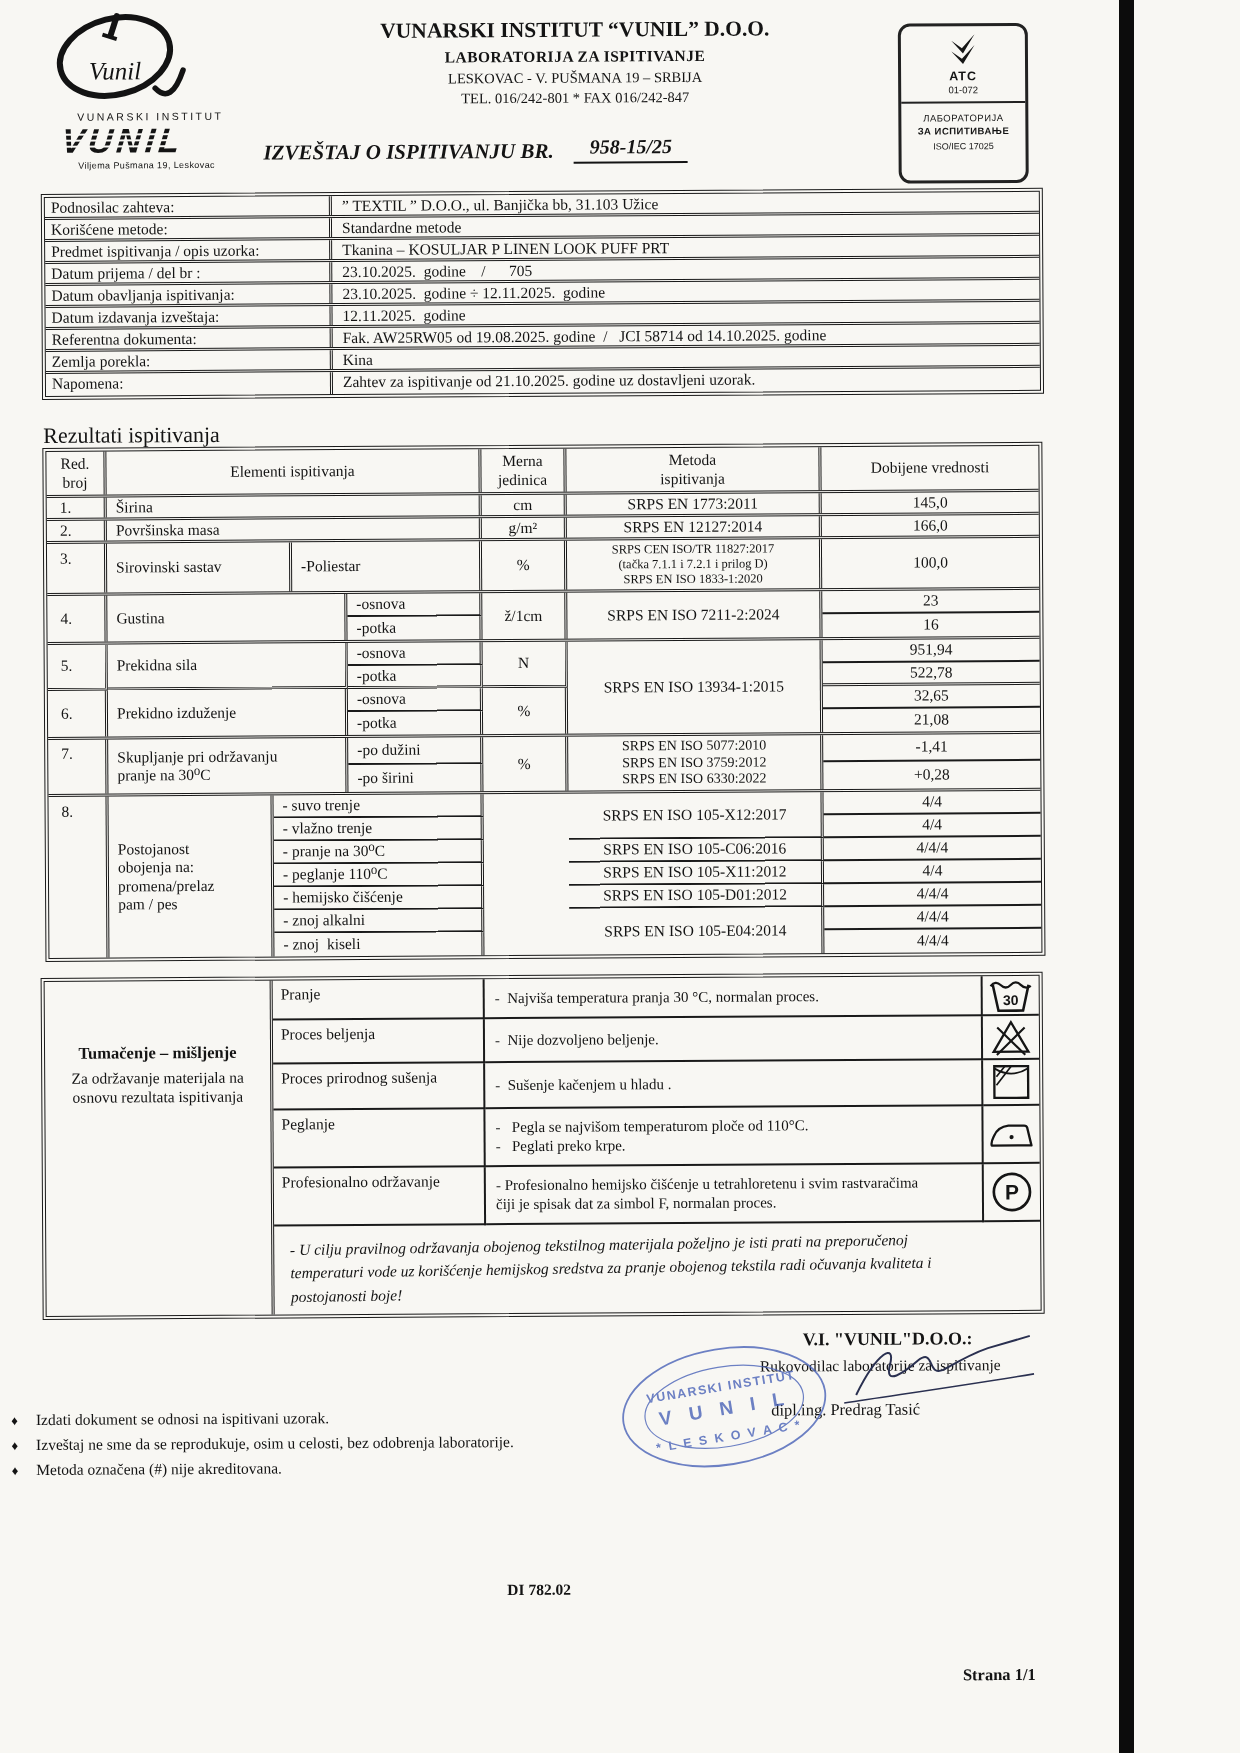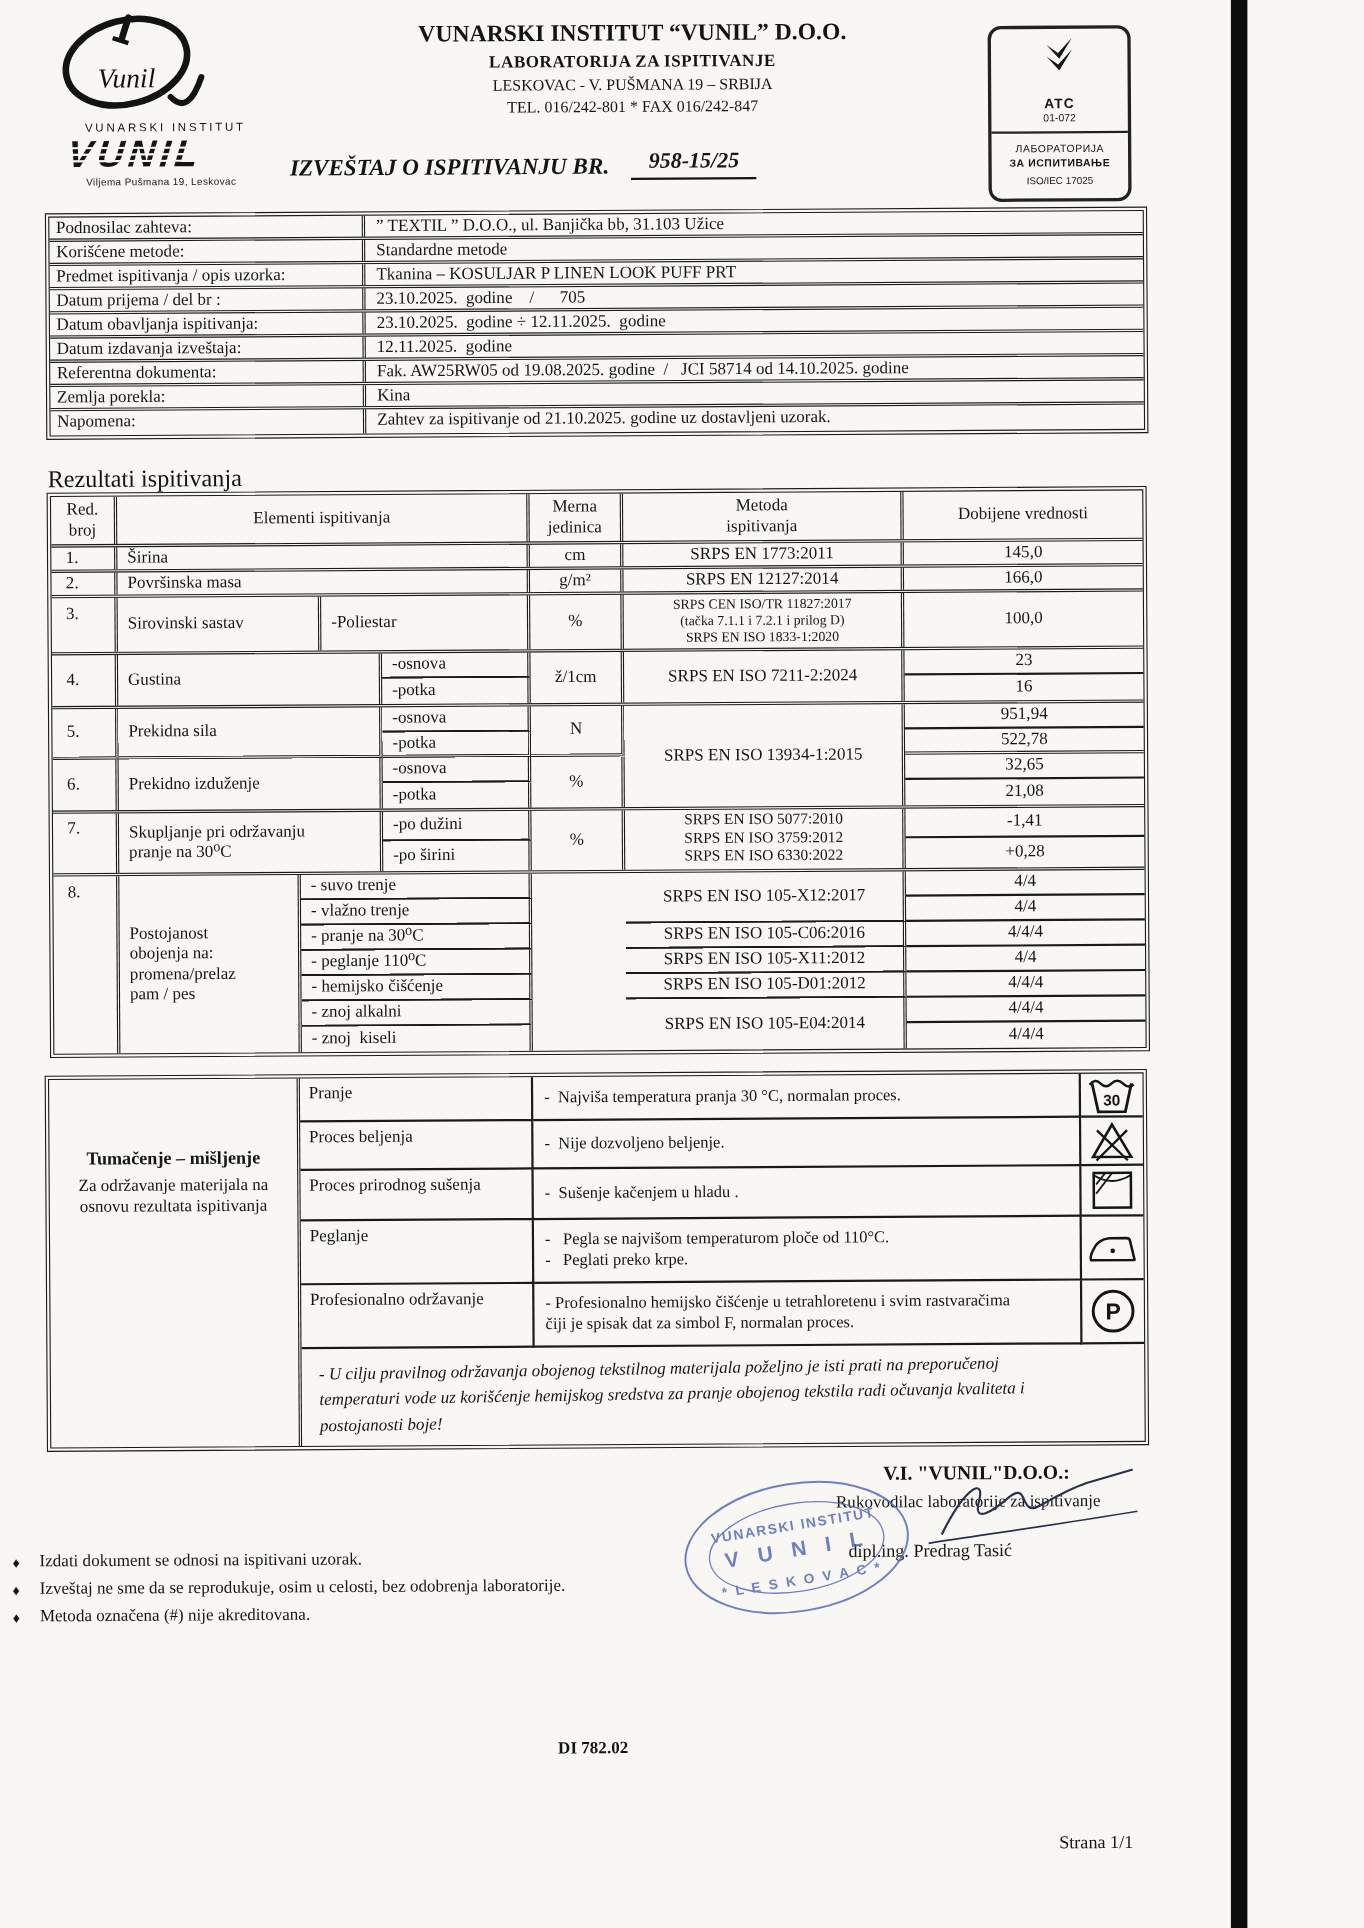--- a/index.html
+++ b/index.html
@@ -28,21 +28,21 @@
   .head-phone { font-size:14.5px; margin-top:3px; }
 
   .report-title { position:absolute; left:268px; top:136px; display:flex; align-items:flex-end; }
   .report-title-text { font-size:21px; font-weight:bold; font-style:italic; }
   .report-number { font-size:20px; font-weight:bold; font-style:italic; margin-left:20px;
                    border-bottom:2.5px solid #141414; padding:0 16px 3px; }
 
   .cert-box { position:absolute; left:903px; top:26px; width:130px; height:160px;
               border:3px solid #222; border-radius:12px; display:flex; flex-direction:column;
               align-items:center; padding-top:7px; font-family:"Liberation Sans",sans-serif; }
-  .cert-name { font-size:12.5px; font-weight:bold; letter-spacing:1px; margin-top:20px; }
+  .cert-name { font-size:12.5px; font-weight:bold; letter-spacing:1px; margin-top:2px; }
   .cert-number { font-size:9.5px; margin-top:1px; }
   .cert-div { width:100%; border-top:2px solid #222; margin-top:6px; }
   .cert-l1 { font-size:9.5px; margin-top:9px; letter-spacing:.5px; }
   .cert-l2 { font-size:9.5px; margin-top:2px; letter-spacing:.5px;font-weight:bold; }
   .cert-l3 { font-size:9px; margin-top:5px; }
 
   
   .info { position:absolute; left:45px; top:191px; width:1002px; border:4px double #1a1a1a; }
   .info-row { display:flex; border-bottom:3px double #1a1a1a; height:22px; }
   .info-row:last-child { border-bottom:none; }
@@ -81,21 +81,21 @@
   .cnote { grid-area:6/2/7/5; border:none; font-style:italic; font-size:15.5px;
            padding:8px 16px 10px; line-height:1.5; transform:rotate(-0.6deg); }
 
   
   .sig-company { position:absolute; left:800px; top:1331px; font-size:18px; font-weight:bold; }
   .sig-role { position:absolute; left:757px; top:1359px; font-size:15.5px; }
   .sig-name { position:absolute; left:768px; top:1402px; font-size:16.5px; }
   .fnote { position:absolute; left:8px; display:flex; gap:18px; font-size:15.5px; }
   .bullet { font-size:13px; line-height:20px; }
   .doc-code { position:absolute; left:503px; top:1581px; font-size:15.5px; font-weight:bold; }
-  .page-num { position:absolute; left:958px; top:1668px; font-size:16.5px; }
+  .page-num { position:absolute; left:958px; top:1668px; font-size:16.5px;font-weight:bold; }
 </style>
 </head>
 <body>
 
 <div class="page">
   <div class="doc">
 
     <div class="logo-block">
       <svg width="140" height="100" viewBox="0 0 140 100" style="position:absolute;left:12px;top:0;">
         <g transform="rotate(-14 62 48)">

